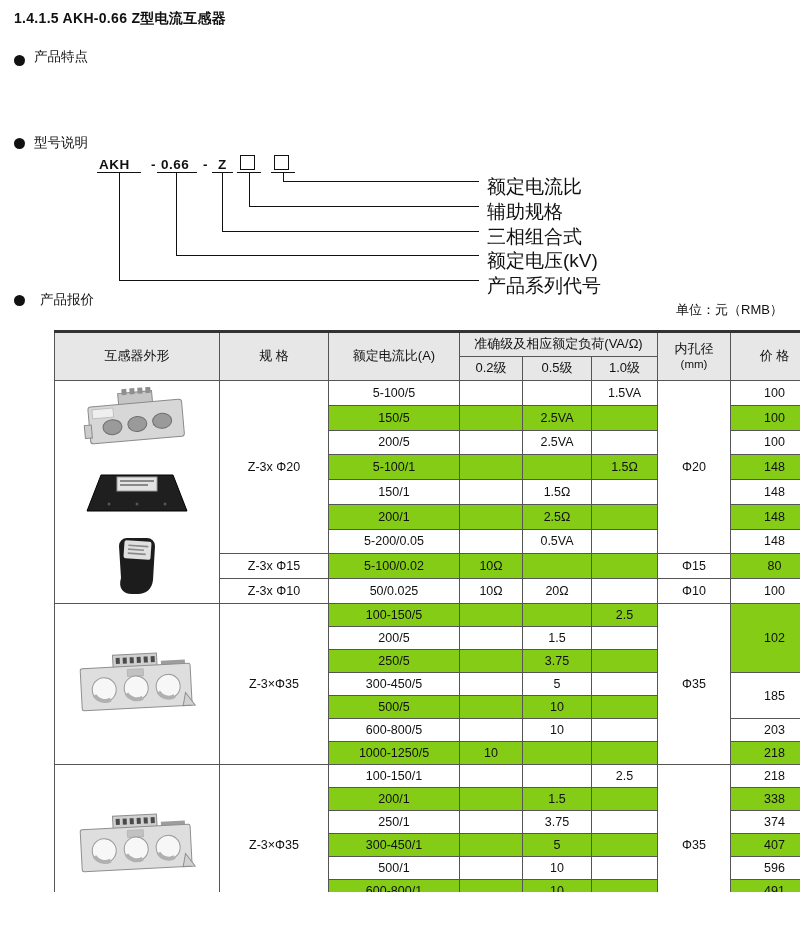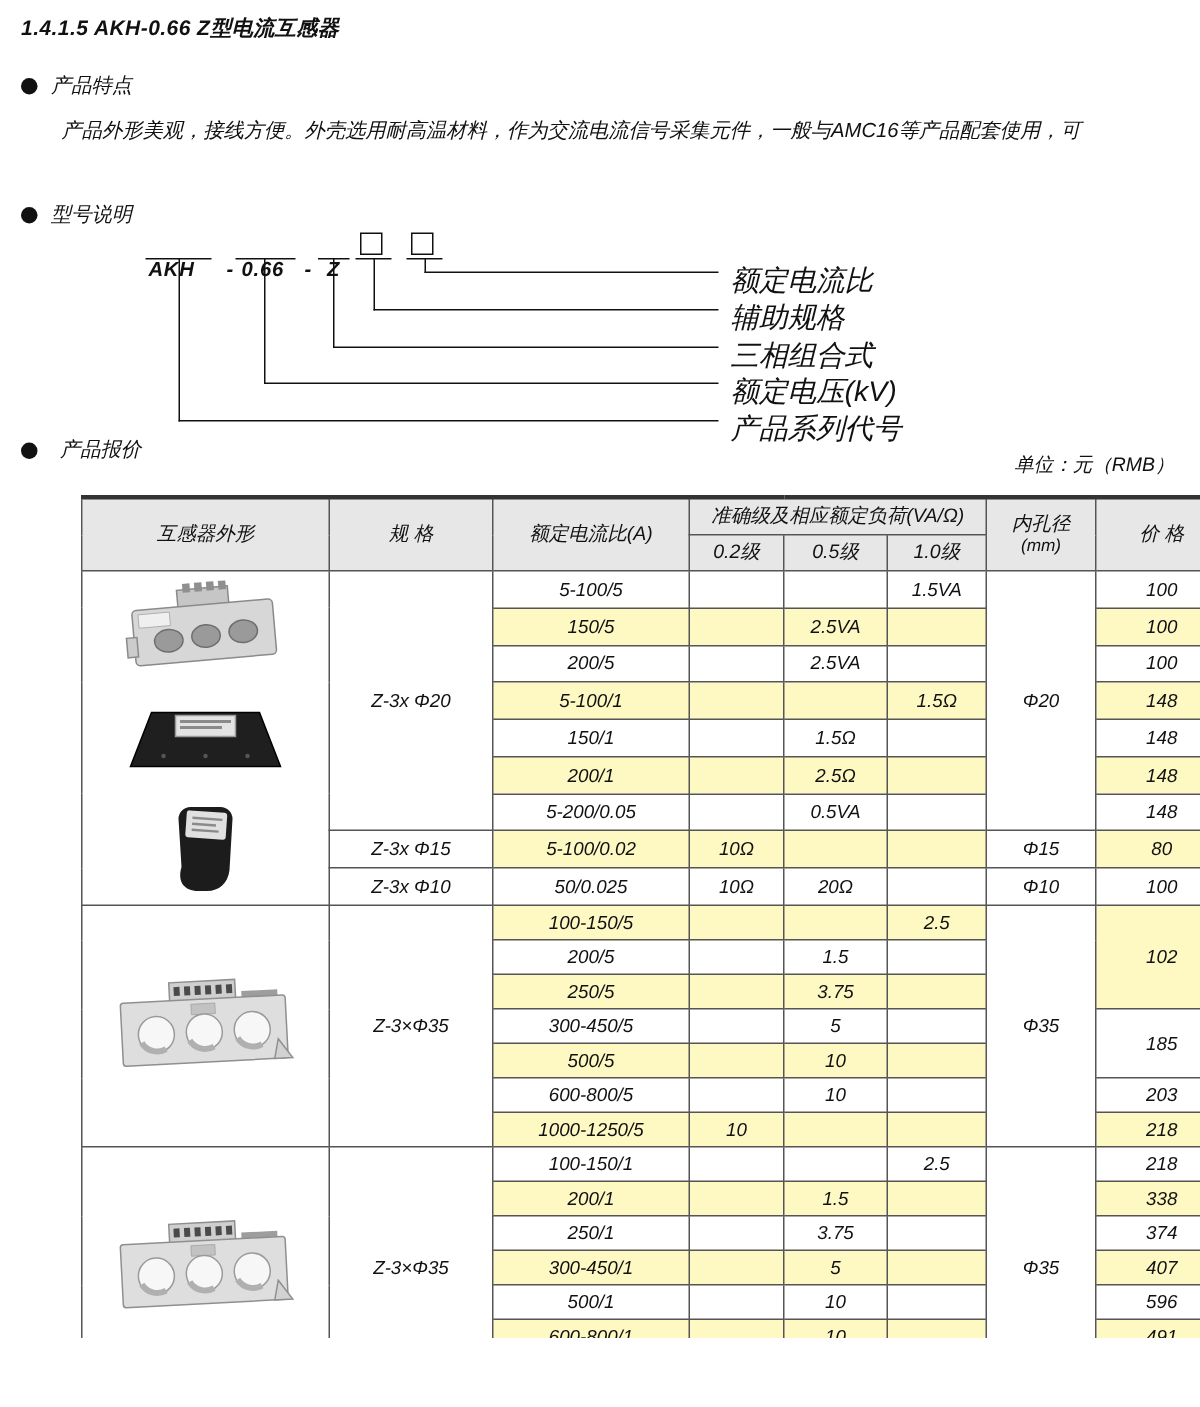--- a/index.html
+++ b/index.html
@@ -1,57 +1,56 @@
 <!DOCTYPE html>
 <html><head>
 <meta charset="utf-8">
 <style>
   html,body{margin:0;padding:0;background:#fff;}
   .page{position:relative;width:800px;height:892px;background:#fff;overflow:hidden;
-        font-family:"Liberation Sans","DejaVu Sans",sans-serif;color:#111;font-style:italic;}
+        font-family:"Liberation Sans","DejaVu Sans",sans-serif;color:#111;}
   .doc-title{position:absolute;left:14px;top:10px;font-size:14px;font-weight:bold;letter-spacing:.3px;}
   .section-head{position:absolute;left:14px;display:flex;align-items:center;gap:9px;font-size:13.5px;}
   .bullet{width:11px;height:11px;border-radius:50%;background:#111;flex:0 0 auto;}
-  #sec-features{top:48px;}
+  #sec-features{top:48px;align-items:flex-end;}
   #sec-model{top:134px;}
   #sec-pricing{top:291px;gap:15px;}
   .features-body{position:absolute;left:14px;top:74px;width:770px;font-size:13.5px;line-height:26px;}
   .features-body .l1{text-indent:2em;}
   .unit-note{position:absolute;right:17px;top:301px;font-size:13px;}
 
   
-  .code-part{position:absolute;top:172px;font-size:13.5px;font-weight:bold;letter-spacing:.5px;}
+  .code-part{position:absolute;top:157px;font-size:13.5px;font-weight:bold;letter-spacing:.5px;}
   .code-box{position:absolute;top:155px;width:13px;height:13px;border:1.5px solid #111;background:#fff;}
   .uline{position:absolute;height:0;border-top:1.2px solid #111;}
   .conn{position:absolute;border-left:1.2px solid #111;border-bottom:1.2px solid #111;}
   .conn-label{position:absolute;left:487px;font-size:19px;white-space:nowrap;}
 
   
   .price-table{position:absolute;left:18px;top:330px;width:764px;border-collapse:collapse;table-layout:fixed;
                font-size:12.5px;border-top:3px solid #333;border-bottom:3px solid #333;margin-left:36px;}
   .price-table th,.price-table td{border:1px solid #555;text-align:center;vertical-align:middle;
                padding:0;height:22px;line-height:1.12;background:#fff;font-weight:normal;}
   .price-table thead th{background:#e7e7e7;font-size:13px;height:23px;}
-  .price-table td.shaded{background:#fef9c3;}
+  .price-table td.shaded{background:#84cc16;}
   .img-stack{display:flex;flex-direction:column;align-items:center;justify-content:center;gap:16px;padding:6px 0;}
   .mm{font-size:11.5px;text-align:right;}
 </style>
 </head>
 <body>
 
 <div class="page">
 
   <div class="doc-title">1.4.1.5 AKH-0.66 Z型电流互感器</div>
 
   <div class="section-head" id="sec-features">
     <span class="bullet"></span>
     <span>产品特点</span>
   </div>
   <div class="features-body">
-    <div class="l1">产品外形美观，接线方便。外壳选用耐高温材料，作为交流电流信号采集元件，一般与AMC16等产品配套使用，可</div>
   </div>
 
   <div class="section-head" id="sec-model">
     <span class="bullet"></span>
     <span>型号说明</span>
   </div>
 
   <div>
     <span class="code-part" style="left:99px">AKH</span>
     <span class="code-part" style="left:151px">-</span>

